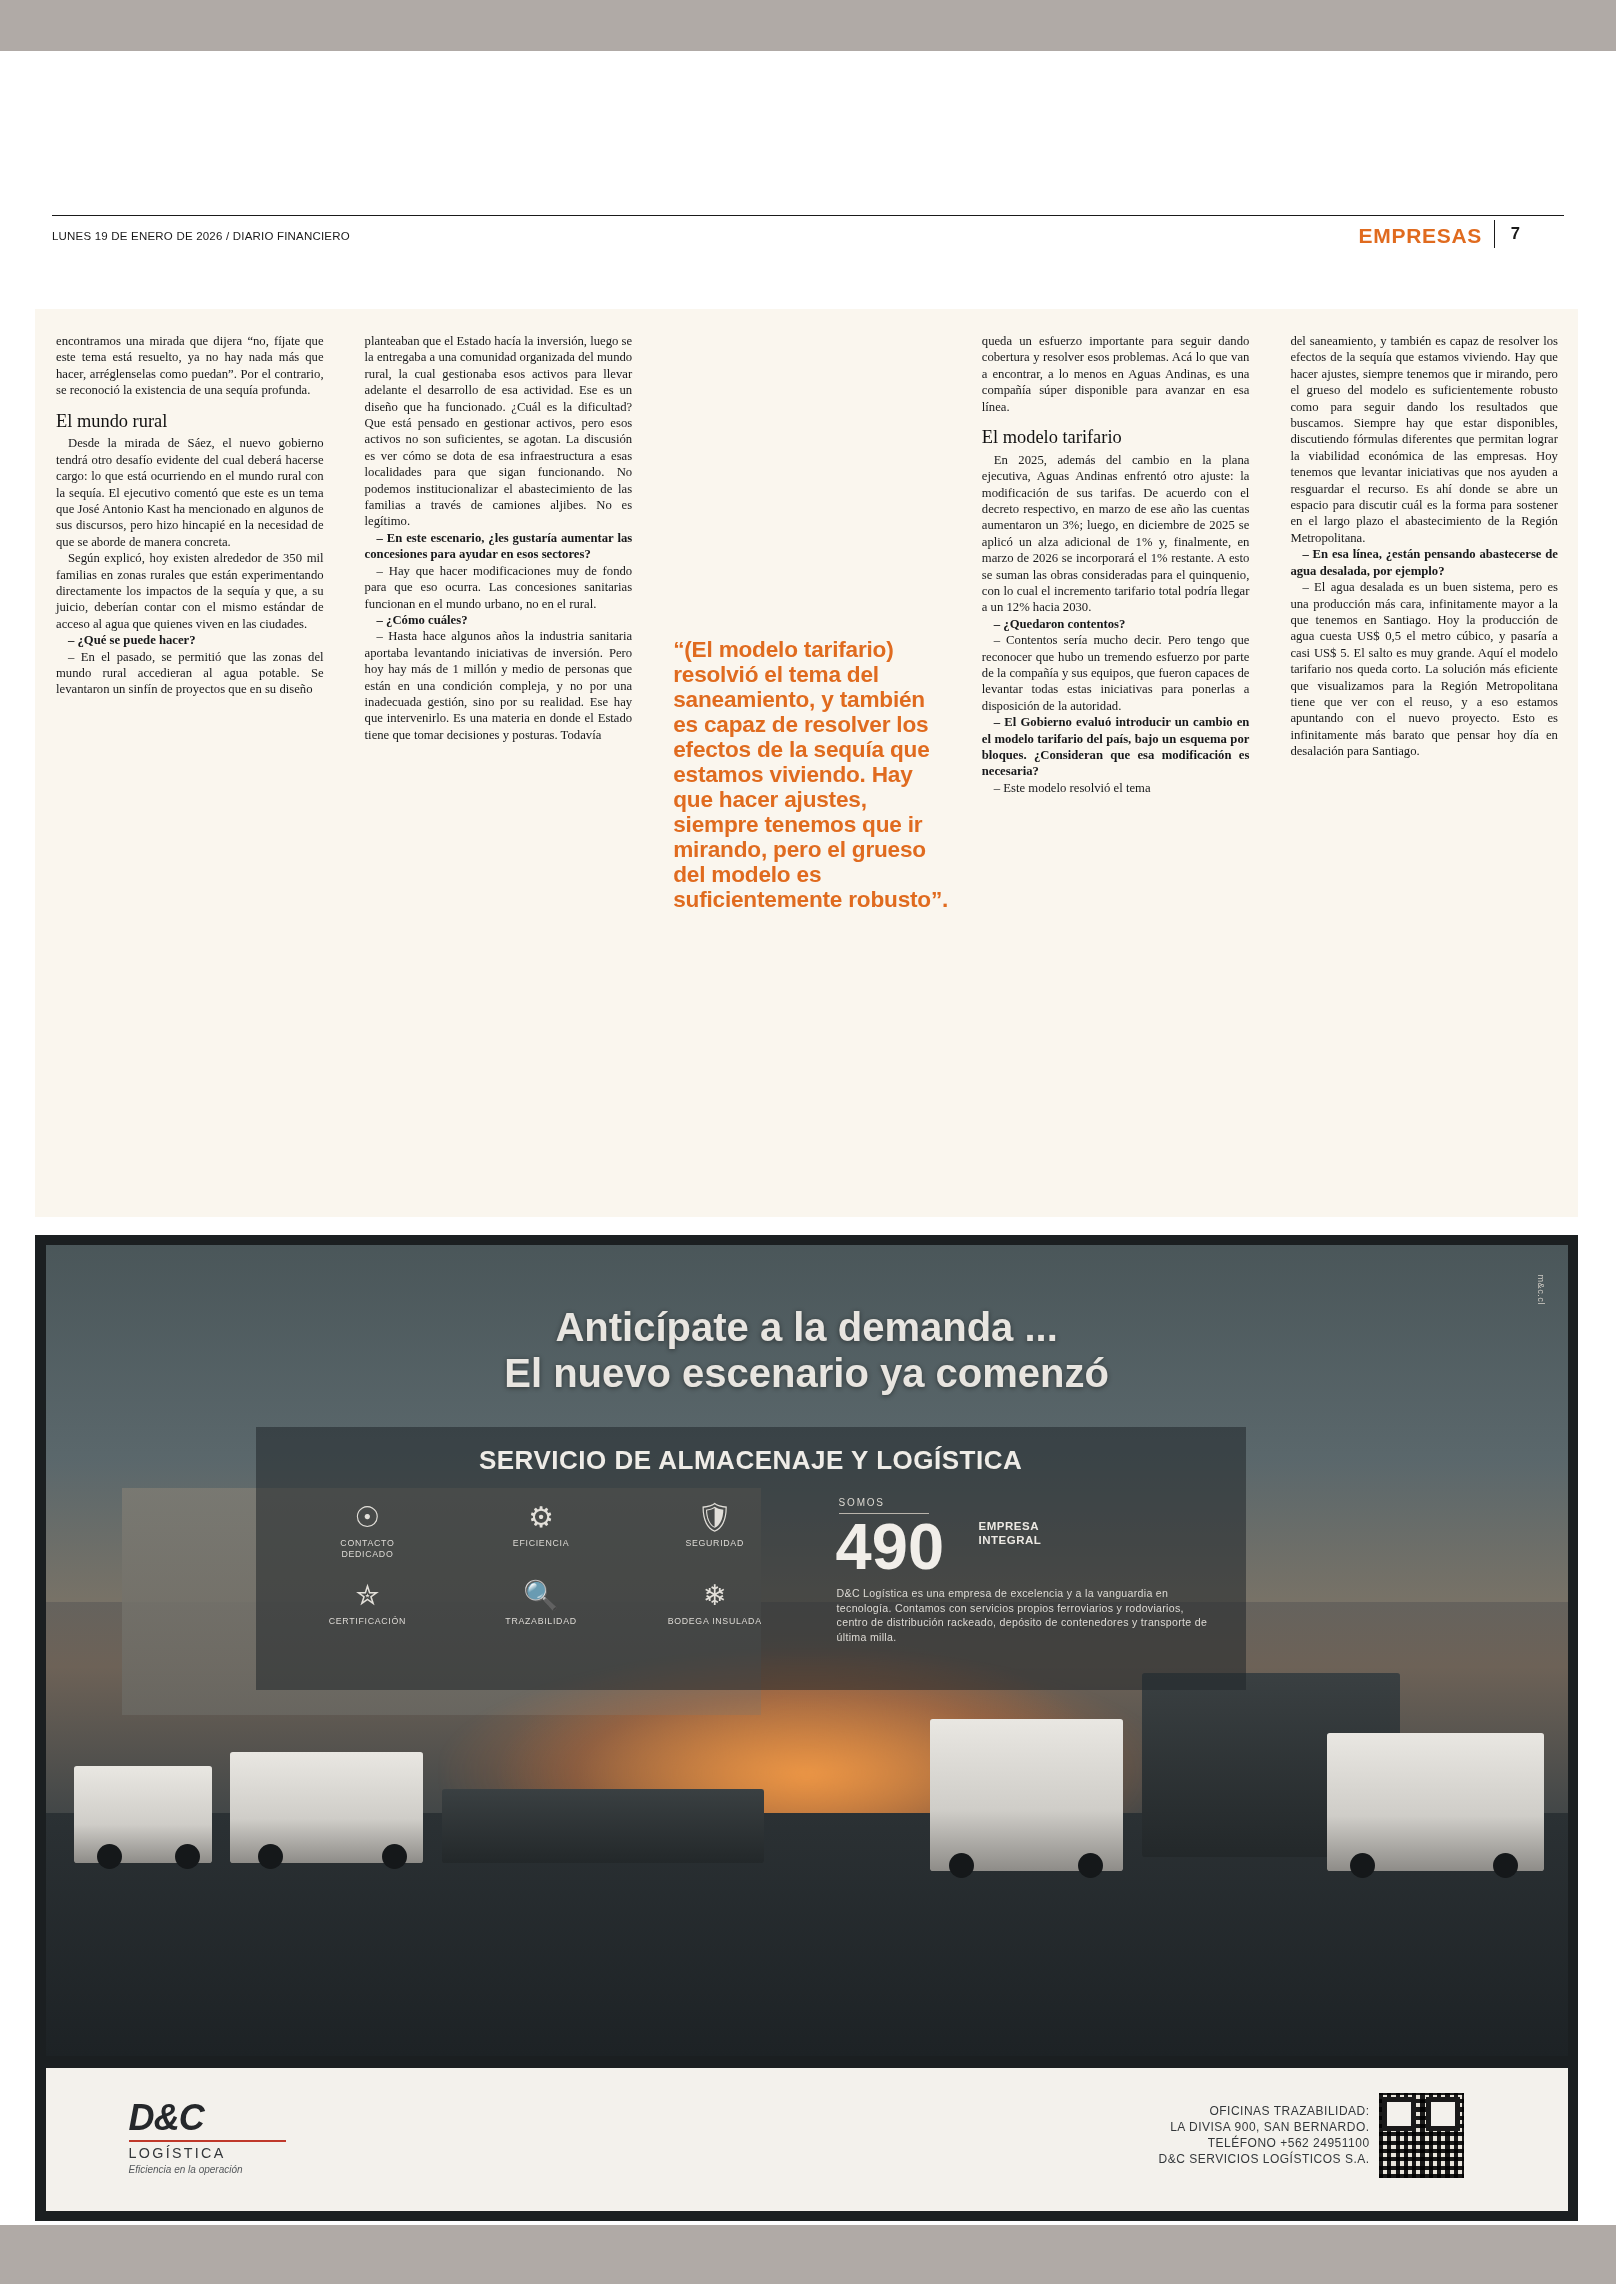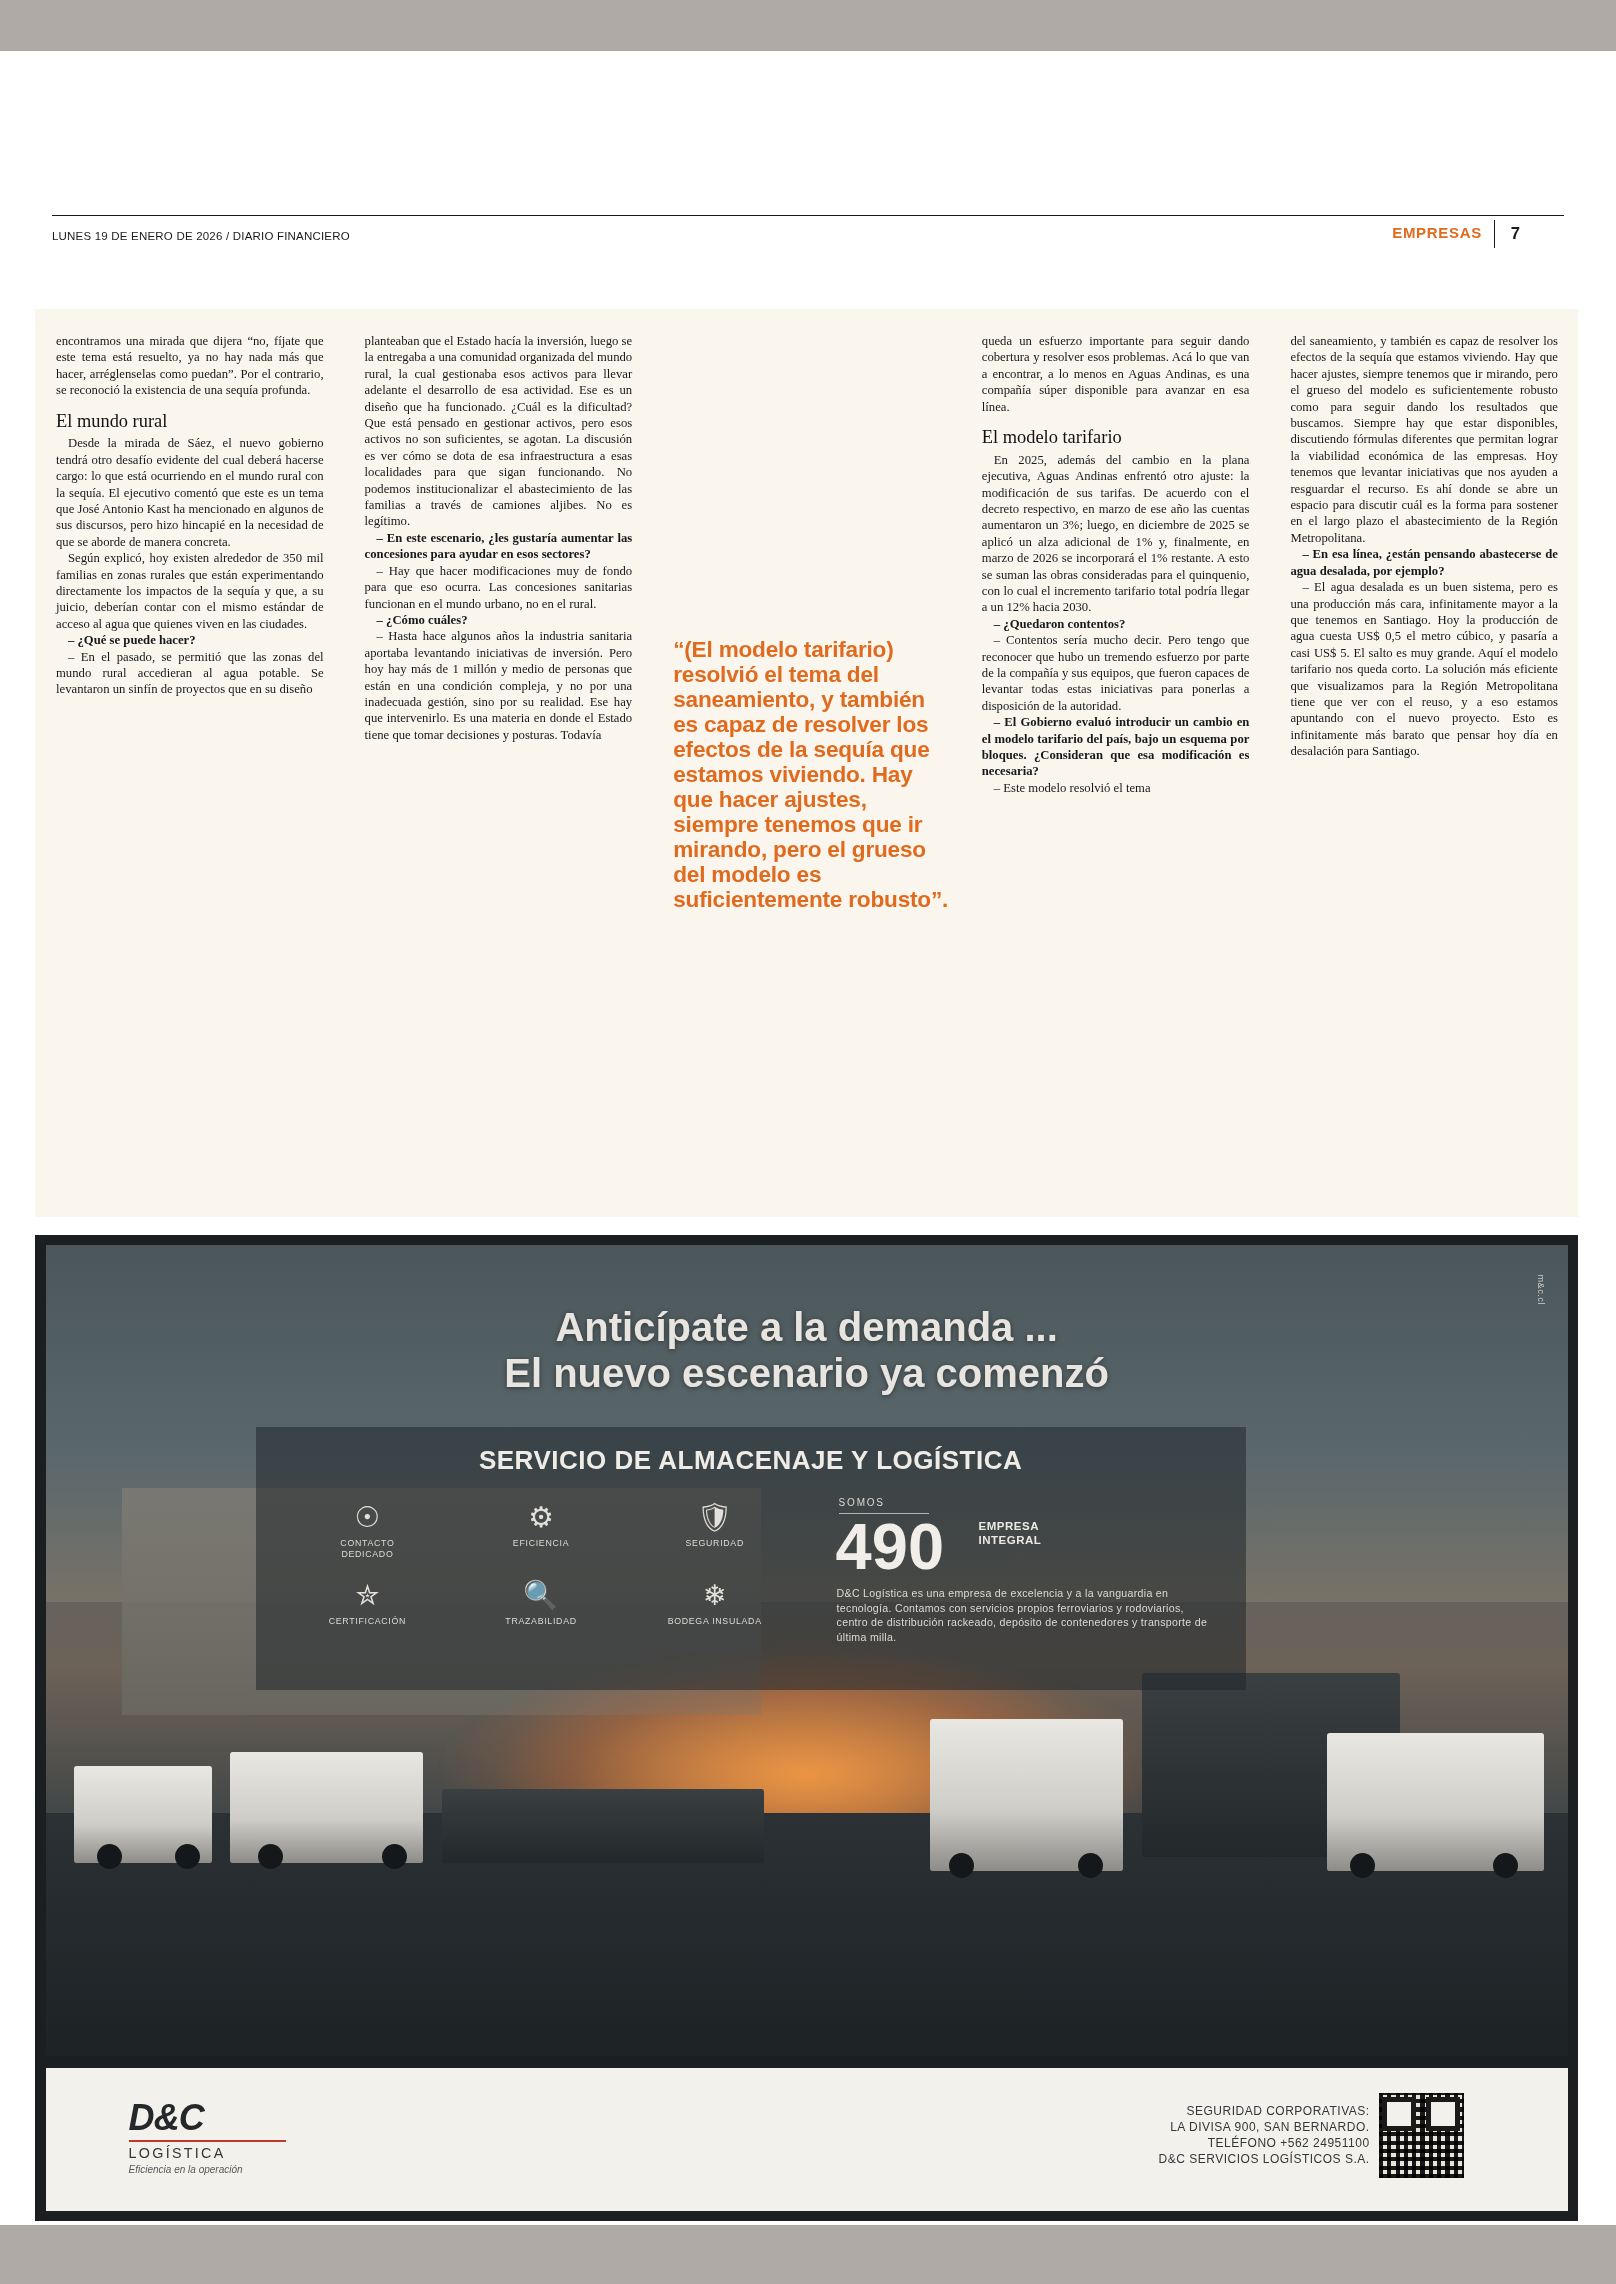--- a/index.html
+++ b/index.html
@@ -23,21 +23,21 @@
     border-top:1.4px solid #1a1a1a;
   }
   .masthead-left {
     position:absolute; left:0; top:14px;
     font-family:"Liberation Sans", sans-serif;
     font-size:11.5px; letter-spacing:0.2px; color:#1a1a1a;
   }
   .masthead-section {
     position:absolute; right:82px; top:8.3px;
     font-family:"Liberation Sans", sans-serif;
-    font-weight:bold; font-size:15px; letter-spacing:0.7px;
+    font-weight:bold; font-size:21px; letter-spacing:0.7px;
     color:#e06b1f;
   }
   .masthead-divider {
     position:absolute; right:69px; top:3.7px;
     width:0.9px; height:28.6px; background:#1a1a1a;
   }
   .masthead-page {
     position:absolute; right:44px; top:8.3px;
     font-family:"Liberation Sans", sans-serif;
     font-weight:bold; font-size:16.6px; color:#1a1a1a;
@@ -401,21 +401,21 @@
     </div>
 
     <div class="ad-footer">
       <div class="logo-block">
         <div class="logo-dc">D&amp;C</div>
         <div class="logo-rule"></div>
         <div class="logo-sub">LOGÍSTICA</div>
         <div class="logo-tag">Eficiencia en la operación</div>
       </div>
       <div class="contact">
-        <div>SEGURIDAD CORPORATIVAS:</div>
+        <div>OFICINAS TRAZABILIDAD:</div>
         <div>LA DIVISA 900, SAN BERNARDO.</div>
         <div>TELÉFONO +562 24951100</div>
         <div>D&amp;C SERVICIOS LOGÍSTICOS S.A.</div>
       </div>
       <div class="qr"></div>
     </div>
   </div>
 
 </div>
 

